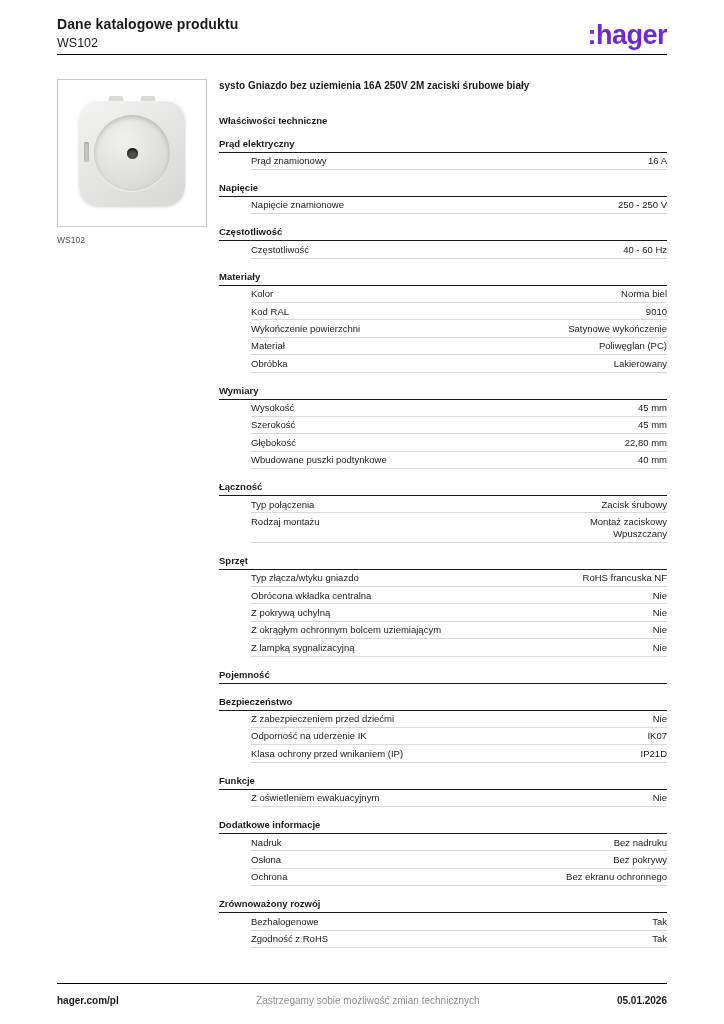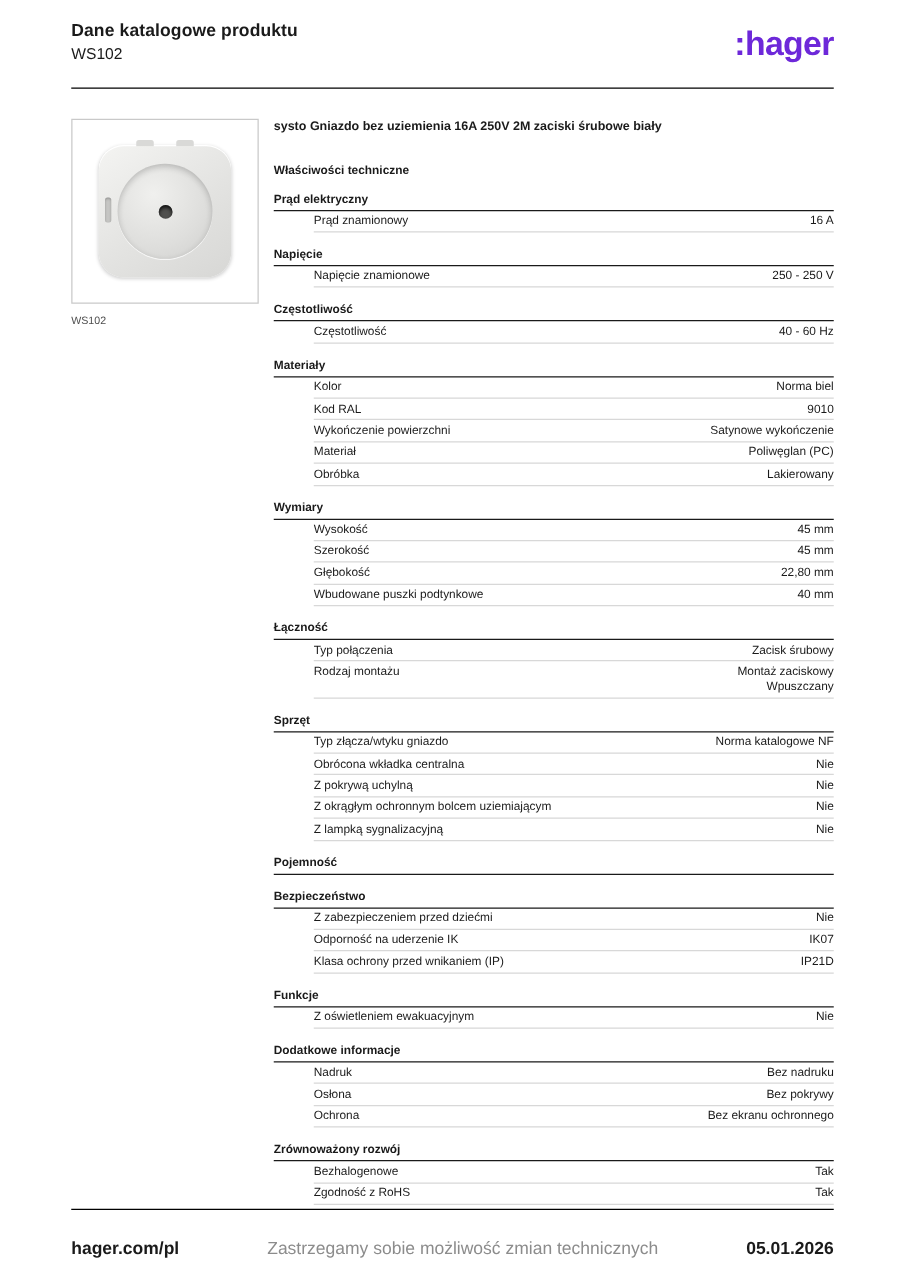--- a/index.html
+++ b/index.html
@@ -7,21 +7,21 @@
   html,body { background:#ffffff; }
   body { font-family:"Liberation Sans","DejaVu Sans",sans-serif; color:#1a1a1a; }
   .page {
     width:724px; height:1024px; margin:0 auto; background:#fff;
     display:flex; flex-direction:column;
     padding:16px 57px 18px 57px; overflow:hidden;
   }
 
   
   .header { display:flex; justify-content:space-between; align-items:flex-start;
-            border-bottom:1px solid #000; padding-bottom:20px; }
+            border-bottom:1px solid #000; padding-bottom:4px; }
   .header-title { font-size:14px; font-weight:bold; letter-spacing:0.1px; }
   .header-subtitle { font-size:12.5px; margin-top:4px; }
   .logo { font-size:27px; font-weight:bold; line-height:1; letter-spacing:-0.5px; margin-top:6px; }
 
   
   .main { display:flex; gap:12px; margin-top:24px; }
   .left-col { width:150px; flex:0 0 150px; }
   .image-box { width:150px; height:148px; border:1px solid #c9c9c9;
                display:flex; align-items:center; justify-content:center; background:#fff; }
   .image-caption { font-size:8.5px; color:#4d4d4d; margin-top:8px; }
@@ -51,22 +51,22 @@
   .section { margin-top:12px; }
   .section-title { font-size:9.5px; font-weight:bold; padding-bottom:3px;
                    border-bottom:1px solid #1a1a1a; }
   .row { display:flex; justify-content:space-between; align-items:flex-start;
          padding:2.5px 0 2px 0; border-bottom:1px solid #d8d8d8;
          font-size:9.5px; line-height:1.25;margin-left:32px; }
   .row-label { padding-right:12px; }
   .row-value { text-align:right; white-space:pre-line; flex:0 0 auto; max-width:55%; }
 
   
-  .footer { margin-top:auto; border-top:1px solid #000; padding-top:22px;
-            display:flex; justify-content:space-between; align-items:center; font-size:14px; }
+  .footer { margin-top:auto; border-top:1px solid #000; padding-top:11px;
+            display:flex; justify-content:space-between; align-items:center; font-size:10px; }
   .footer-left { font-weight:bold; }
   .footer-center { color:#8c8c8c; }
   .footer-right { font-weight:bold; }
 </style>
 </head>
 <body>
 
 <div class="page">
 
   <div class="header">
@@ -169,21 +169,21 @@
             <div class="row">
               <div class="row-label">Rodzaj montażu</div>
               <div class="row-value">Montaż zaciskowy
 Wpuszczany</div>
             </div>
           </div>
           <div class="section">
             <div class="section-title">Sprzęt</div>
             <div class="row">
               <div class="row-label">Typ złącza/wtyku gniazdo</div>
-              <div class="row-value">Norma katalogowe NF</div>
+              <div class="row-value">RoHS francuska NF</div>
             </div>
             <div class="row">
               <div class="row-label">Obrócona wkładka centralna</div>
               <div class="row-value">Nie</div>
             </div>
             <div class="row">
               <div class="row-label">Z pokrywą uchylną</div>
               <div class="row-value">Nie</div>
             </div>
             <div class="row">

